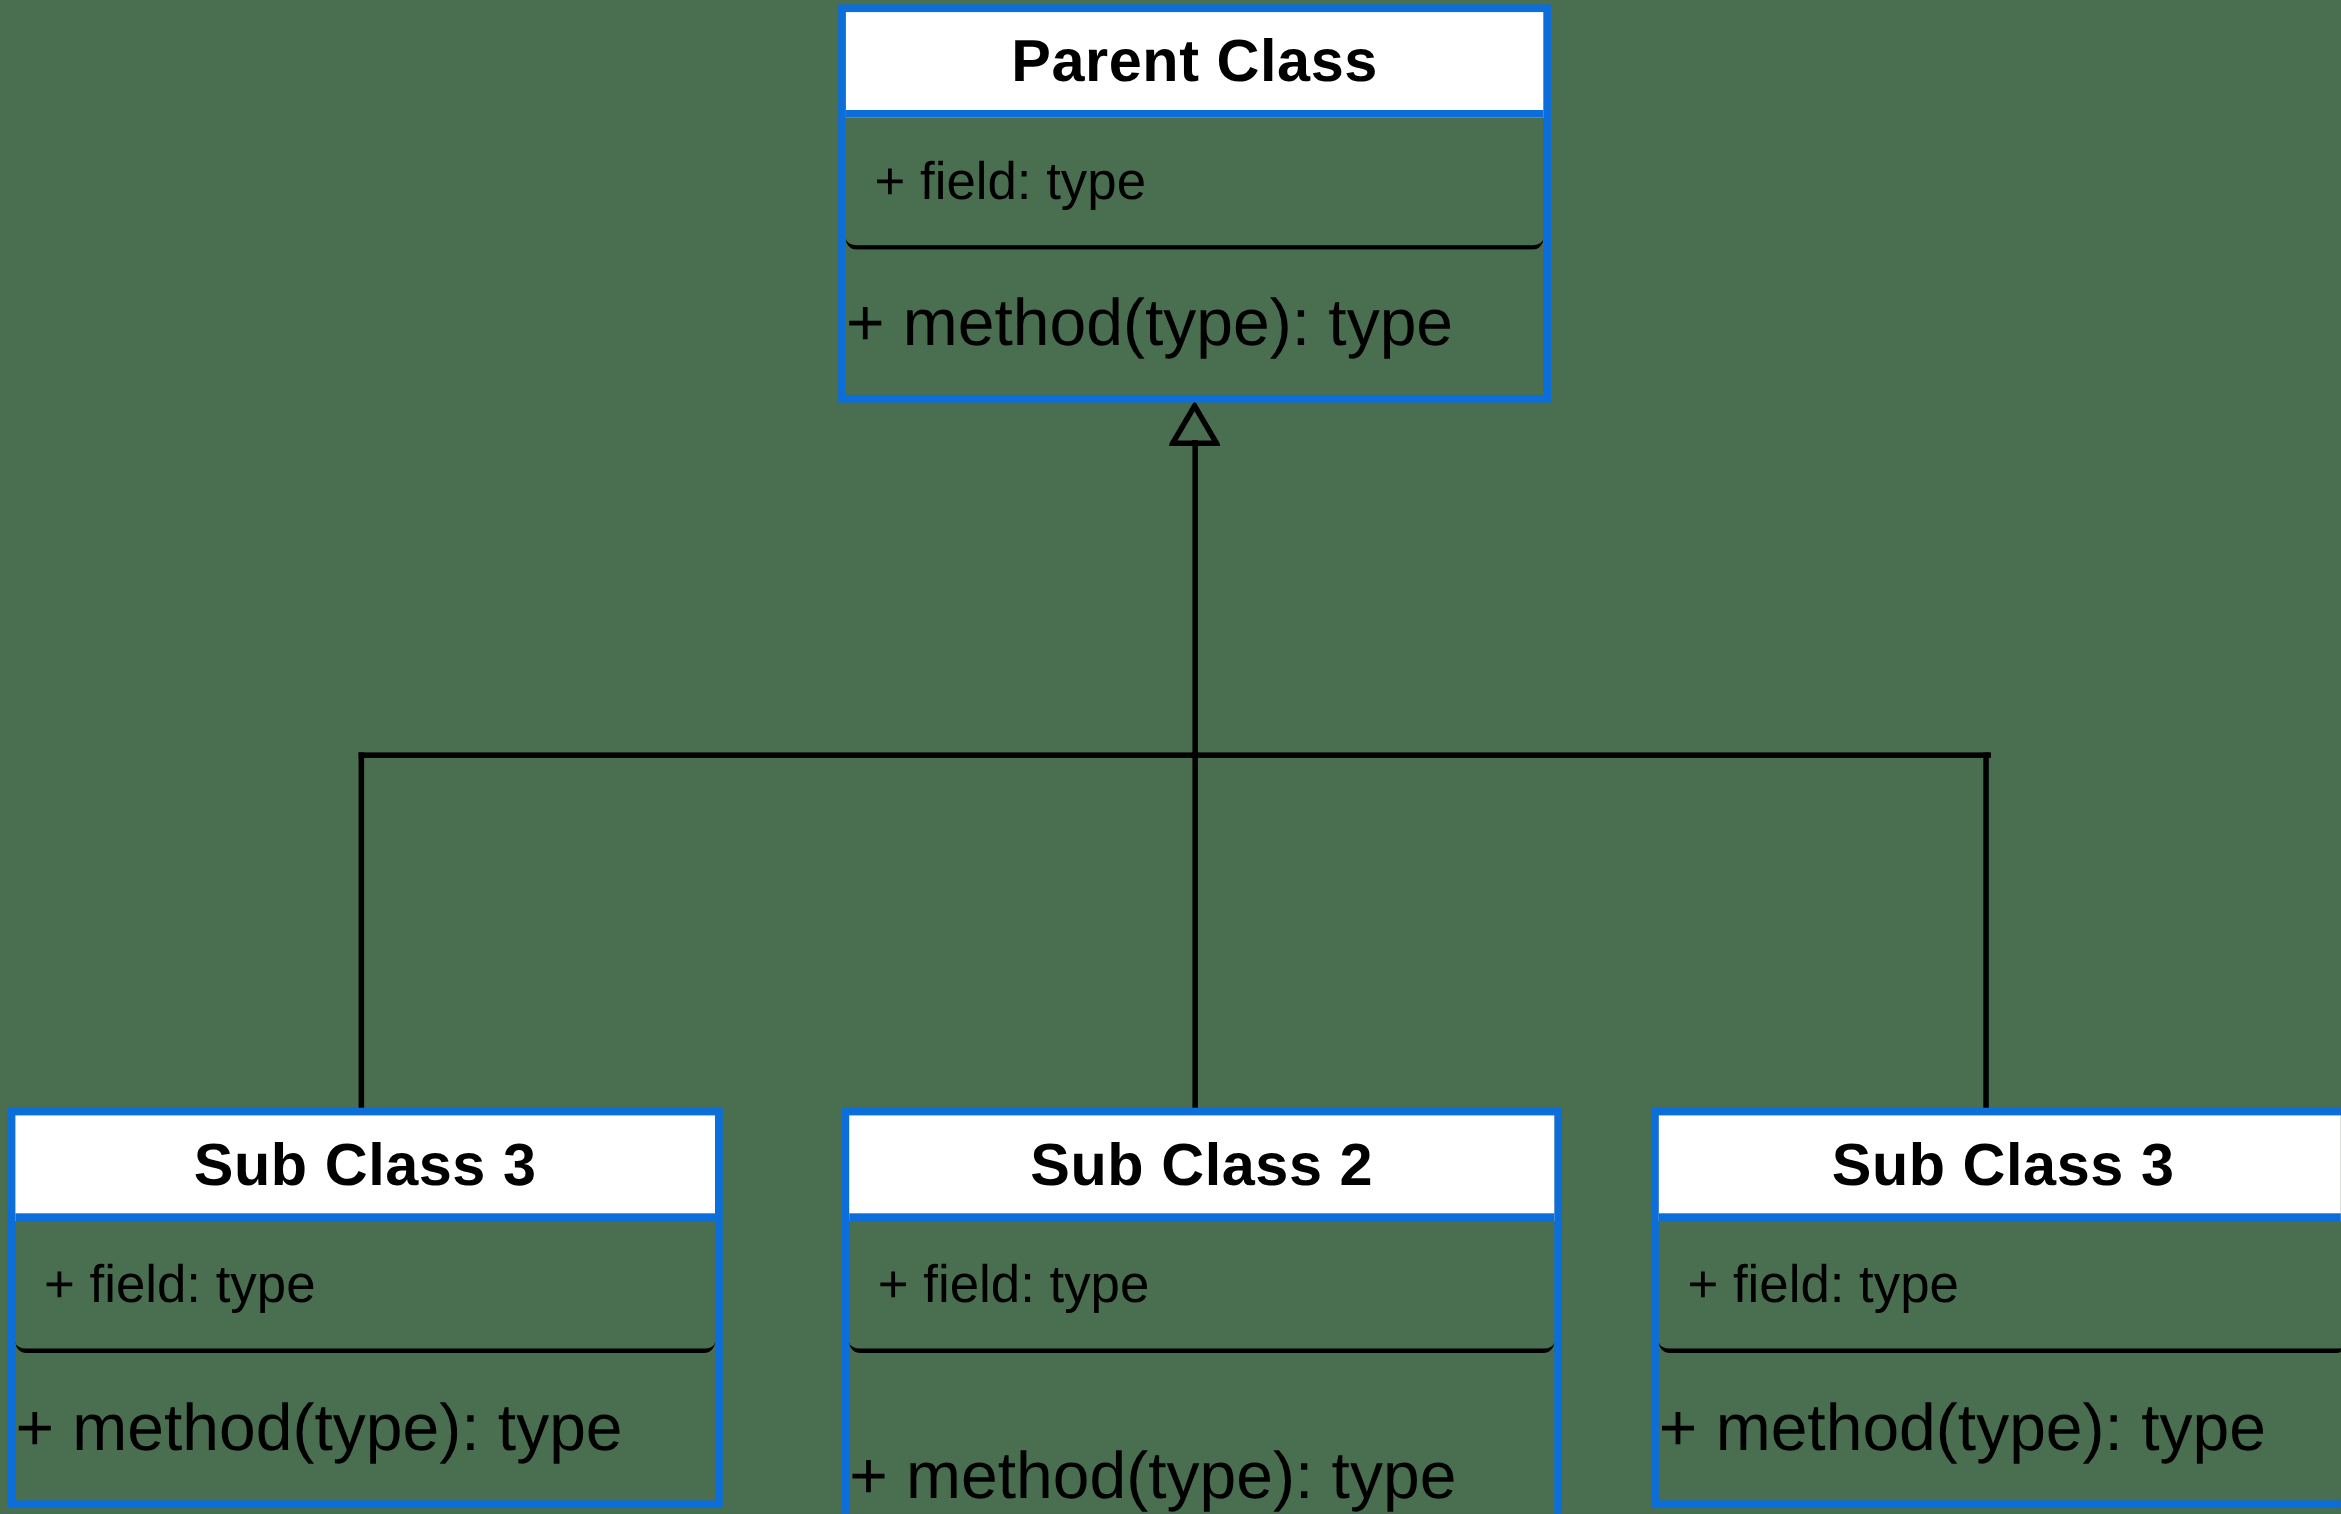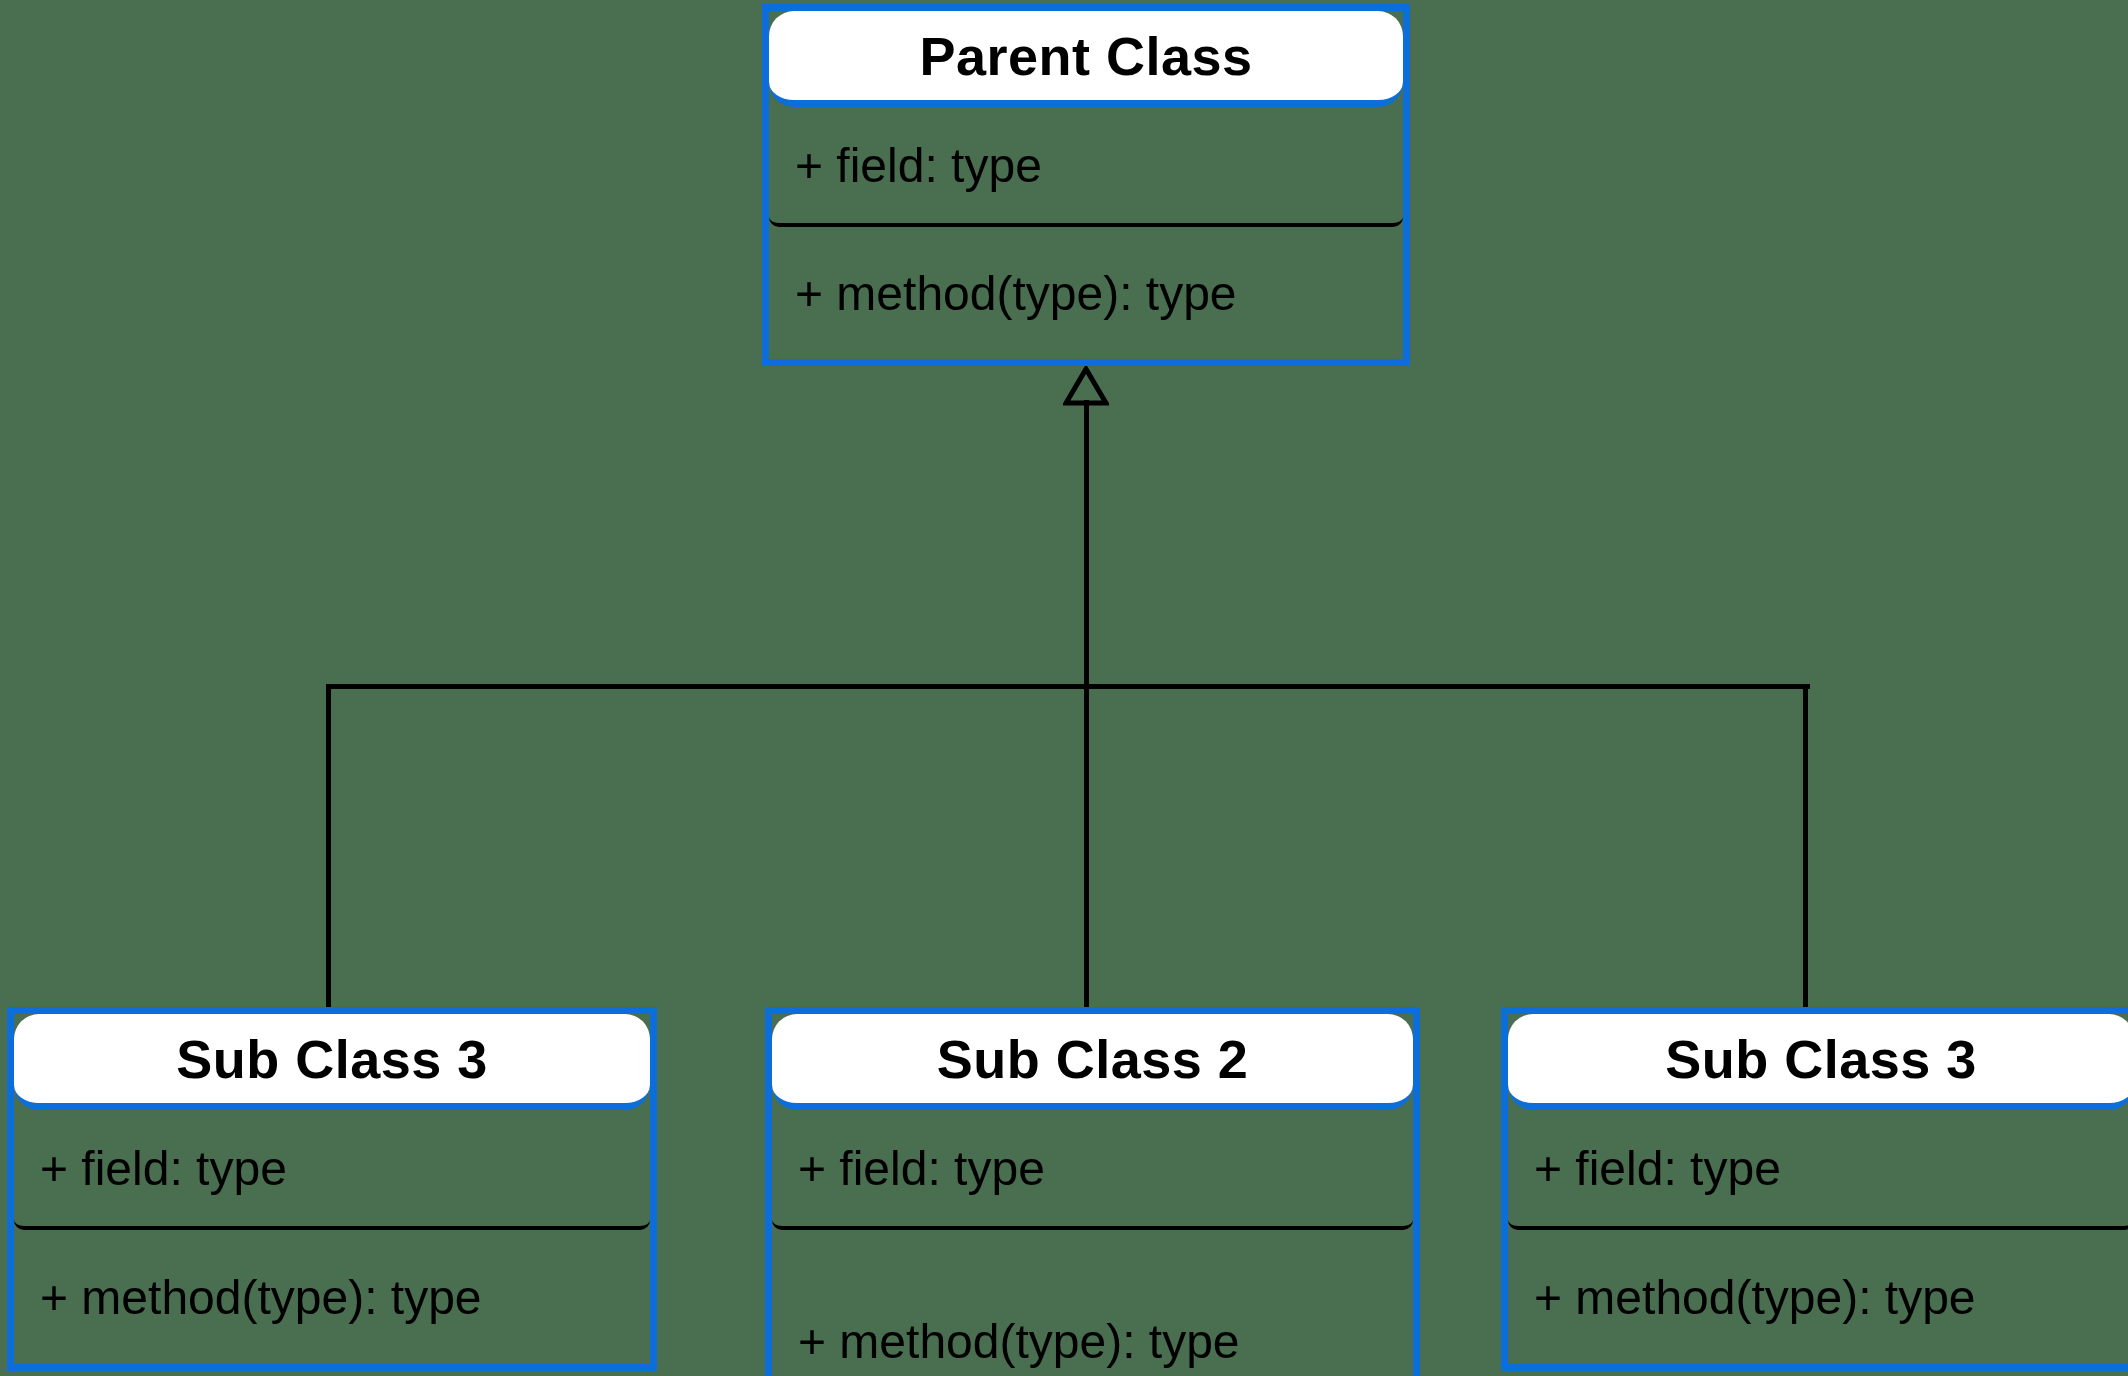--- a/index.html
+++ b/index.html
@@ -33,37 +33,35 @@
   .uml-title {
     height: 96px;
     border-bottom: 7px solid var(--accent);
     background: var(--title_bg);
     display: flex;
     align-items: center;
     justify-content: center;
     font-size: 54px;
     font-weight: bold;
     letter-spacing: 0.5px;
-    border-radius: 25px;
   }
   .uml-fields {
     height: 120px;
     border-bottom: 4px solid var(--line);
     display: flex;
     align-items: center;
     padding-left: 26px;
     font-size: 48px;
     border-radius: 10px;
   }
   .uml-methods {
     flex: 1;
     display: flex;
     align-items: center;
-    padding-left: 26px;
-    font-size: 48px;
+    font-size: 60px;
   }
   #class-parent { left: 762px; top: 4px;    width: 648px; height: 362px; }
   #class-sub1   { left: 7px;   top: 1007px; width: 650px; height: 364px; }
   #class-sub2   { left: 765px; top: 1007px; width: 655px; height: 452px; }
   #class-sub3   { left: 1483px;top: 1007px; width: 640px; height: 364px; margin-left: 18px; }
 
   .edge {
     position: absolute;
     background: var(--line);
   }

